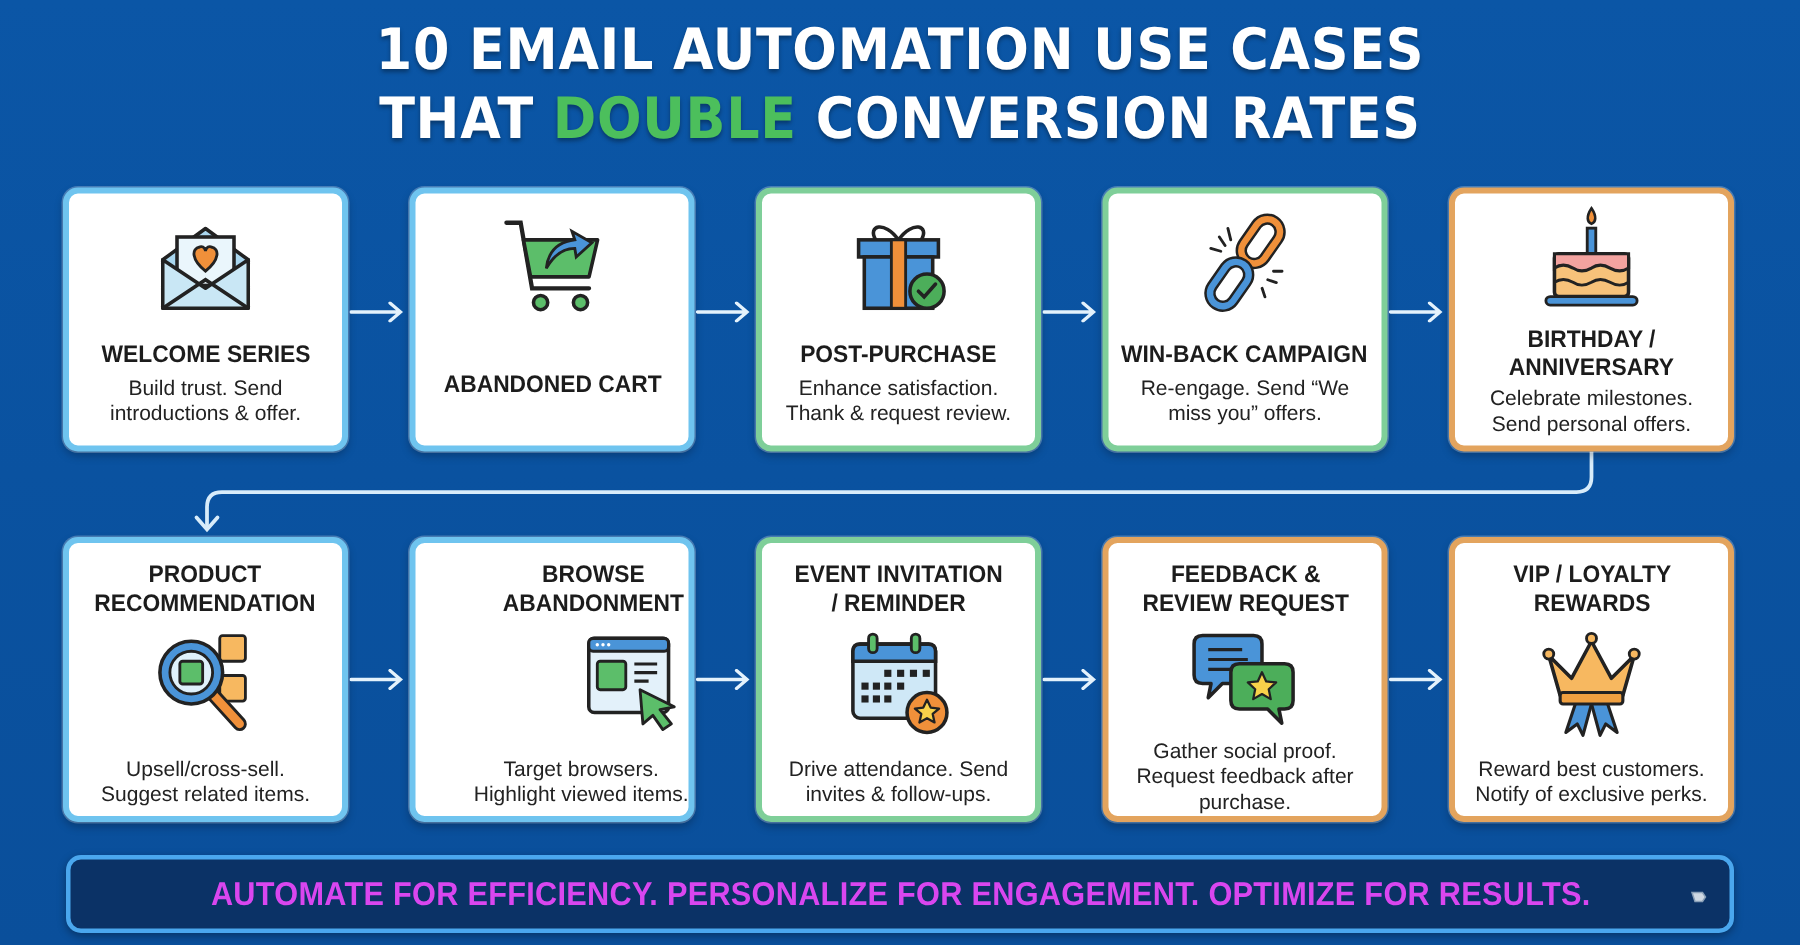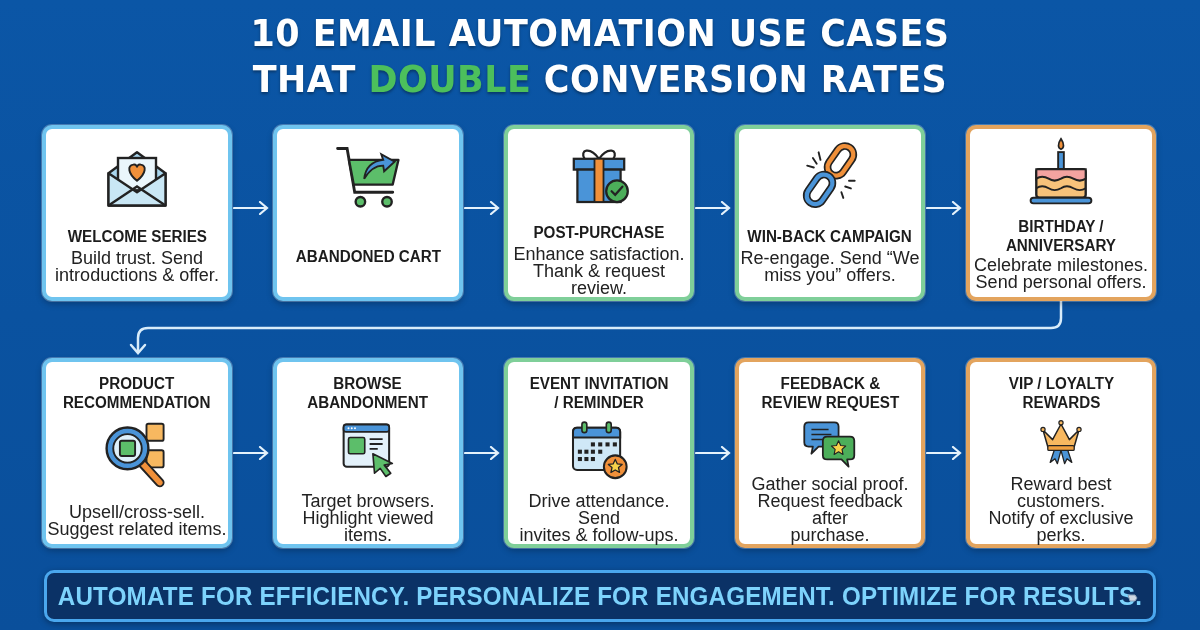--- a/index.html
+++ b/index.html
@@ -28,33 +28,33 @@
   .card.blue { border-color: #6fc4ef; }
   .card.green { border-color: #7fcf99; }
   .card.orange { border-color: #e3a45e; }
   .row1 { top: 125px; height: 176px; }
   .row2 { top: 358px; height: 190px; }
   .card .icon { width: 76px; height: 76px; margin-top: 10px; }
   .card .name {
     font-weight: 700; font-size: 16px; line-height: 19px;
     transform: scaleX(0.95); white-space: nowrap;
   }
-  .card .desc { font-size: 18px; line-height: 17px; color: #222; }
+  .card .desc { font-size: 14px; line-height: 17px; color: #222; }
   .row1 .name { margin-top: 12px; }
   .row1 .desc { margin-top: 4px; }
   .row2 .name { margin-top: 12px; }
   .row2 .icon { margin-top: 6px; }
   .row2 .desc { margin-top: 10px; }
   .arrow { position: absolute; width: 36px; height: 14px; }
   .connector { position: absolute; left: 0; top: 0; width: 1200px; height: 630px; pointer-events: none; }
   .footer {
     position: absolute; left: 44px; top: 570px; width: 1112px; height: 52px;
     background: #0b3266; border: 3px solid #4aa7ee; border-radius: 10px;
     display: flex; align-items: center; justify-content: center;
-    color: #7dd3fc; font-weight: 700; font-size: 26px; letter-spacing: 0.2px;
+    color: #d946ef; font-weight: 700; font-size: 22px; letter-spacing: 0.2px;
     box-shadow: 0 2px 6px rgba(0,0,0,0.35);
   }
   .footer span.txt { transform: scaleX(0.93); white-space: nowrap; }
   .footer .cursor { position: absolute; right: 14px; top: 20px; width: 12px; height: 10px; }
 </style>
 </head>
 <body>
 
 <div class="title">
   <div>10 EMAIL AUTOMATION USE CASES</div>
@@ -175,21 +175,21 @@
   <div class="desc">
     <div>Upsell/cross-sell.</div>
     <div>Suggest related items.</div>
   </div>
 </div>
 
 <svg class="arrow" style="left:233px; top:446px;" viewBox="0 0 36 14">
     <path d="M1 7 H33 M27 1 L34 7 L27 13" fill="none" stroke="#e4f2fc" stroke-width="2.2" stroke-linecap="round"></path>
   </svg>
 
-<div class="card row2 blue" style="left:273px;">
+<div class="card row2 blue" style="left:273px;align-items:flex-end;">
   <div class="name">
     <div>BROWSE</div>
     <div>ABANDONMENT</div>
   </div>
   <svg class="icon" viewBox="0 0 80 80">
     <rect x="10" y="8" width="56" height="52" rx="4" fill="#e3f1fa" stroke="#222" stroke-width="2.5"></rect>
     <rect x="10" y="8" width="56" height="9" rx="3" fill="#4a94d8" stroke="#222" stroke-width="2.2"></rect>
     <circle cx="16" cy="12.5" r="1.2" fill="#fff"></circle>
       <circle cx="20" cy="12.5" r="1.2" fill="#fff"></circle>
       <circle cx="24" cy="12.5" r="1.2" fill="#fff"></circle>

